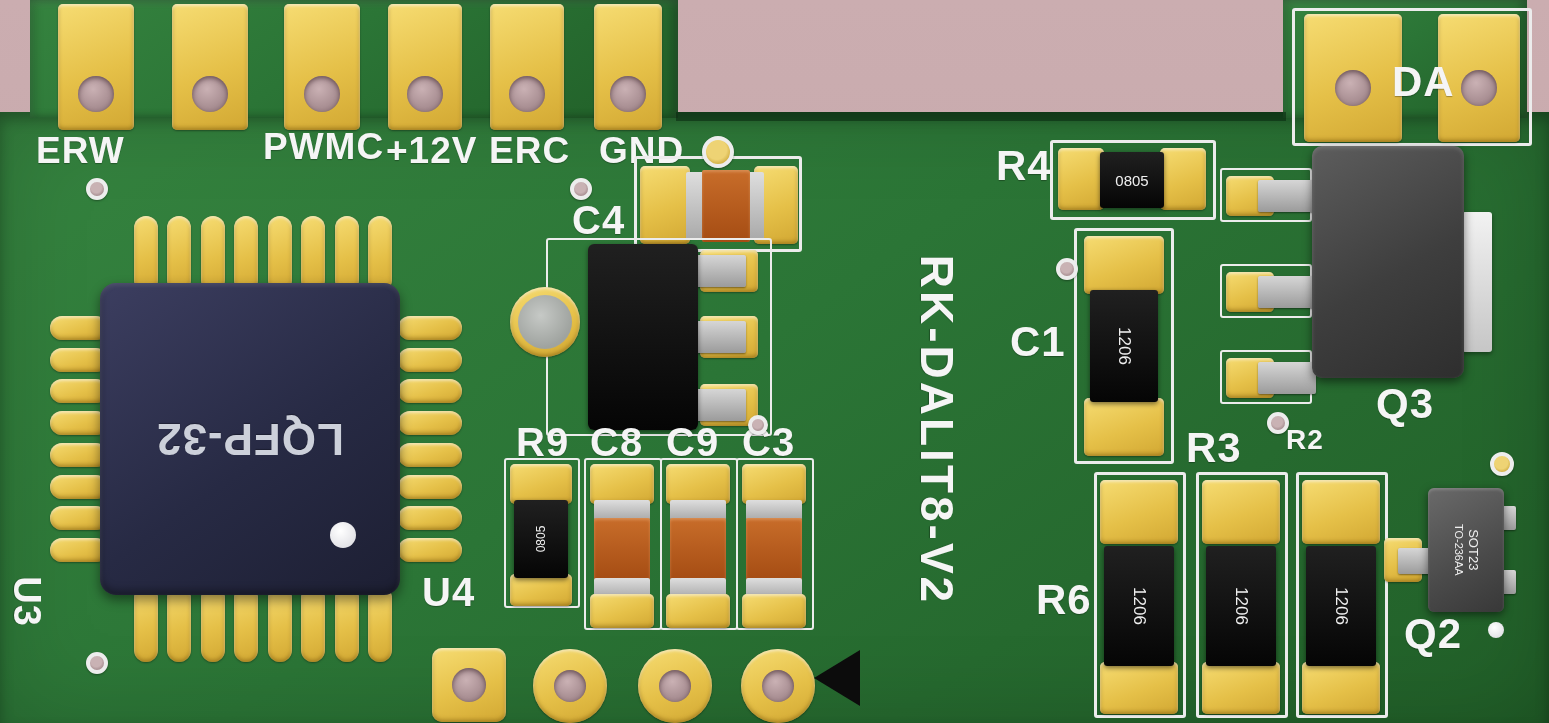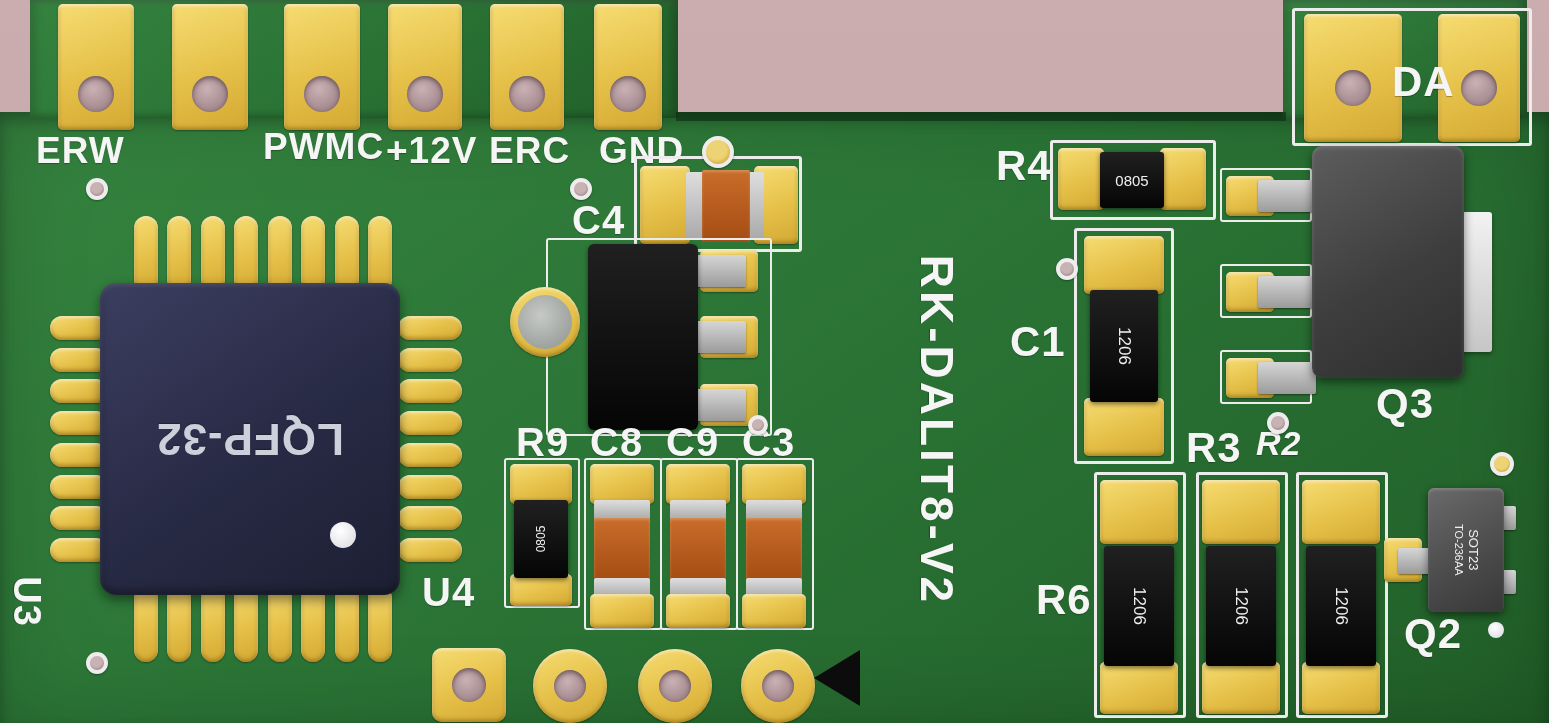--- a/index.html
+++ b/index.html
@@ -220,21 +220,21 @@
   <div class="abs pad" style="left:1226px;top:272px;width:48px;height:40px;"></div>
   <div class="abs pad" style="left:1226px;top:358px;width:48px;height:40px;"></div>
   <div class="abs lead" style="left:1258px;top:180px;width:58px;height:32px;"></div>
   <div class="abs lead" style="left:1258px;top:276px;width:58px;height:32px;"></div>
   <div class="abs lead" style="left:1258px;top:362px;width:58px;height:32px;"></div>
   <div class="abs" style="left:1462px;top:212px;width:30px;height:140px;background:linear-gradient(180deg,#f2f2f2,#c6c6c6);border-radius:3px;box-shadow:0 2px 4px rgba(0,0,0,.4);"></div>
   <div class="abs mosfet" style="left:1312px;top:146px;width:152px;height:232px;"></div>
   <span class="abs silk" style="left:1376px;top:380px;font-size:42px;">Q3</span>
 
   <span class="abs silk" style="left:1186px;top:424px;font-size:42px;">R3</span>
-  <span class="abs silk" style="left:1256px;top:424px;font-size:34px;font-style:italic;">R2</span>
+  <span class="abs silk" style="left:1286px;top:424px;font-size:28px;">R2</span>
   <span class="abs silk" style="left:1036px;top:576px;font-size:42px;">R6</span>
 
   <div class="abs outline" style="left:1094px;top:472px;width:92px;height:246px;"></div>
   <div class="abs pad" style="left:1100px;top:480px;width:78px;height:64px;"></div>
   <div class="abs pad" style="left:1100px;top:662px;width:78px;height:52px;"></div>
   <div class="abs black-body" style="left:1104px;top:546px;width:70px;height:120px;">
     <div class="mark">
         <span class="rot90" style="font-size:17px;">1206</span>
       </div>
   </div>

